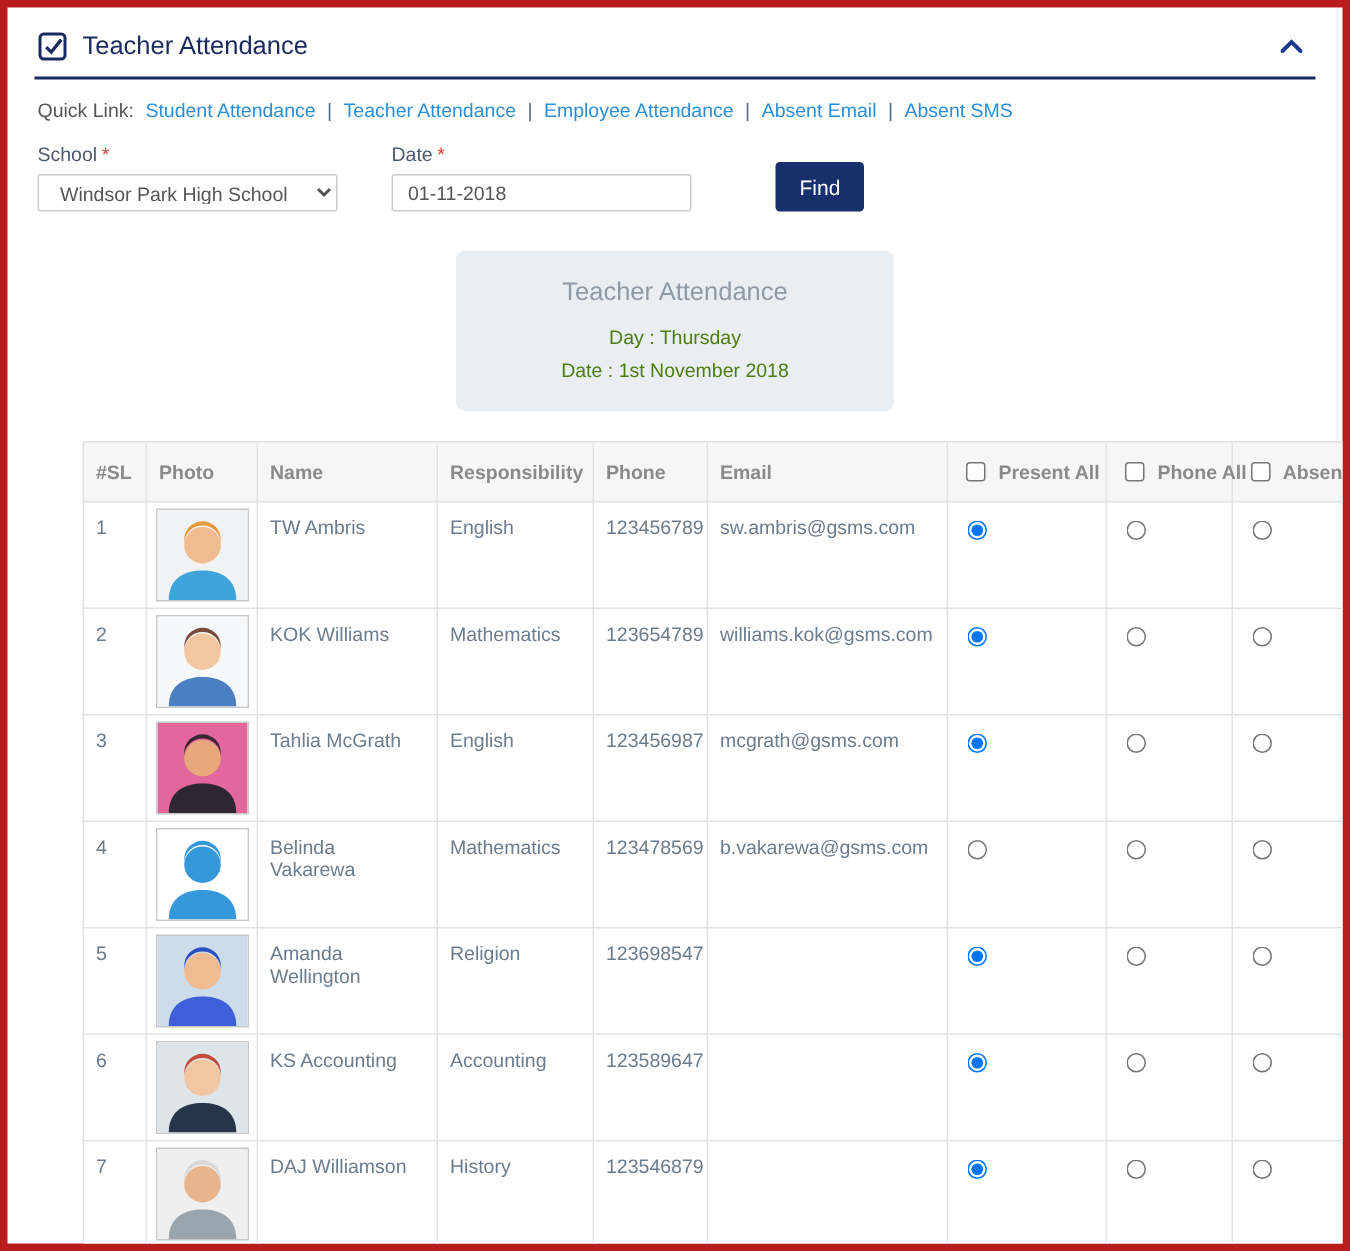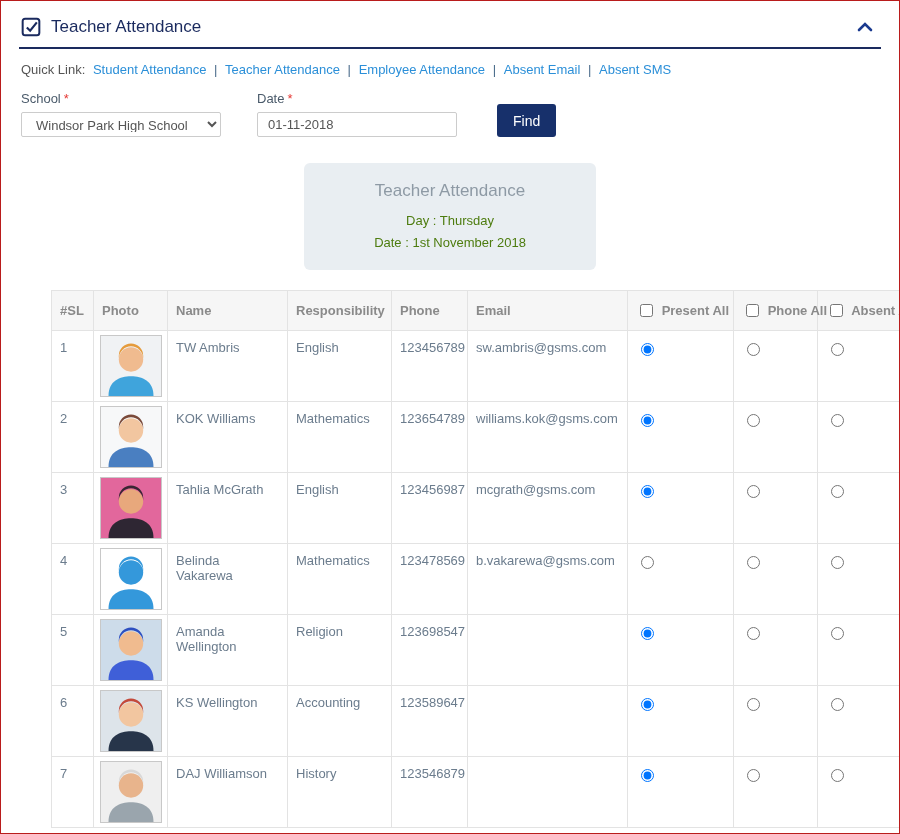--- a/index.html
+++ b/index.html
@@ -1,19 +1,19 @@
 <!DOCTYPE html>
 <html><head>
 <meta charset="utf-8">
 <style>
   * { box-sizing: border-box; }
   html,body { margin:0; padding:0; background:#e9e9e9; font-family:"Liberation Sans", sans-serif; }
   .panel {
     width:900px; height:834px; margin:0 auto; background:#fff;
-    border:1px solid #b91c1c; box-shadow:0 1px 3px rgba(0,0,0,.15);
+    border:5px solid #b91c1c; box-shadow:0 1px 3px rgba(0,0,0,.15);
     padding:0 18px; overflow:hidden;
   }
   
   .panel-header {
     display:flex; align-items:center; padding:16px 2px 10px 2px;
     border-bottom:2px solid #1a2a5e;
   }
   .panel-header .cb-icon { width:20px; height:20px; }
   .panel-title { margin-left:10px; font-size:17px; color:#1a2a5e; flex:1; }
   .collapse-btn { background:none; border:none; cursor:pointer; padding:2px 6px; }
@@ -26,21 +26,21 @@
   .field { display:flex; flex-direction:column; }
   .field label { font-size:13px; color:#4a5a6a; margin-bottom:6px; }
   .req { color:#e53935; margin-left:3px; }
   .field select, .field input[type=text] {
     width:200px; height:25px; border:1px solid #ccc; border-radius:2px;
     padding:4px 10px; font-size:13px; color:#555; background:#fff;
     font-family:"Liberation Sans", sans-serif;
   }
   .find-btn {
     height:33px; padding:0 16px; background:#17306b; color:#fff; border:none;
-    border-radius:3px; font-size:14px; cursor:pointer; margin-left:4px;
+    border-radius:3px; font-size:14px; cursor:pointer; margin-left:20px;
     font-family:"Liberation Sans", sans-serif;
   }
   
   .summary-box {
     width:292px; margin:22px auto 20px auto; background:#e9eef2; border-radius:6px;
     text-align:center; padding:18px 12px 20px 12px;
   }
   .summary-title { font-size:17px; color:#8e9aa5; margin-bottom:12px; }
   .summary-line { font-size:13px; color:#4d7c0f; margin-top:7px; }
   
@@ -289,21 +289,21 @@
     <td class="photo-cell">
       <span class="avatar">
         <svg viewBox="0 0 64 64">
           <rect width="64" height="64" fill="#dde4ea"></rect>
           <path d="M8 64 C8 48 20 43 32 43 C44 43 56 48 56 64 Z" fill="#27354a"></path>
           <circle cx="32" cy="25" r="13" fill="#f2c6a0"></circle>
           <path d="M19 24 a13 13 0 0 1 26 0 l0 -3 a13 13 0 0 0 -26 0 Z" fill="#c44a3a"></path>
         </svg>
       </span>
     </td>
-    <td>KS Wellington</td>
+    <td>KS Accounting</td>
     <td>Accounting</td>
     <td>123589647</td>
     <td></td>
     <td class="radio-cell">
       <input type="radio" name="attendance-5" checked="" style="">
     </td>
     <td class="radio-cell">
       <input type="radio" name="attendance-5" style="">
     </td>
     <td class="radio-cell">

